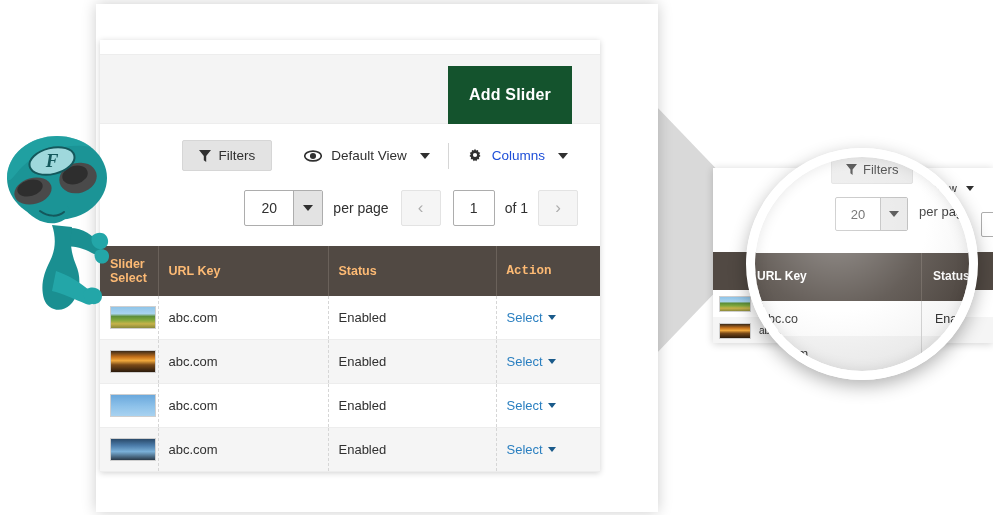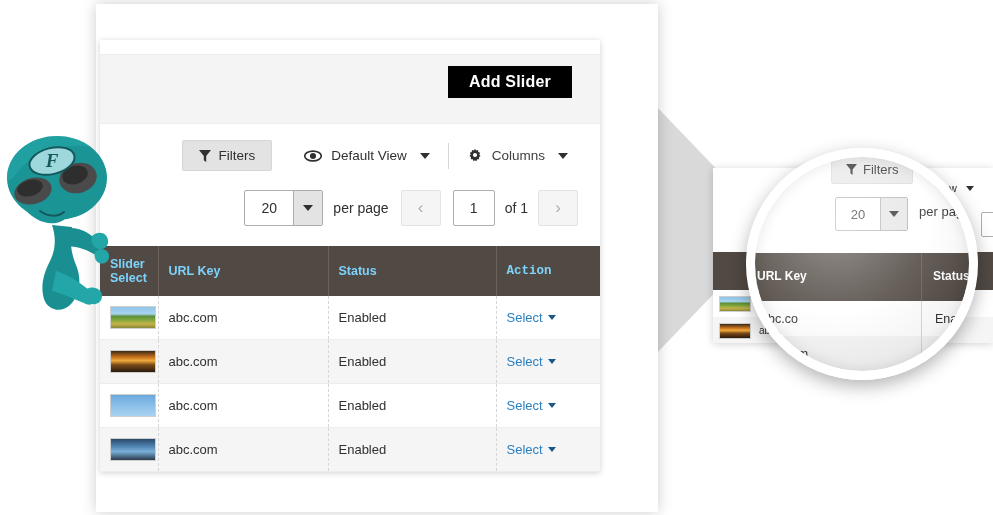--- a/index.html
+++ b/index.html
@@ -10,33 +10,33 @@
   .outer-panel{position:absolute;left:96px;top:4px;width:562px;height:508px;background:#ffffff;
                box-shadow:0 0 14px rgba(0,0,0,.20);}
 
   
   .card{position:absolute;left:100px;top:40px;width:500px;height:432px;background:#ffffff;
         box-shadow:0 1px 6px rgba(0,0,0,.18);overflow:hidden;}
 
   
   .page-head{position:absolute;left:0;top:14px;width:500px;height:68px;background:#f4f4f4;
              border-top:1px solid #ededed;border-bottom:1px solid #ededed;}
-  .add-btn{position:absolute;right:28px;top:11px;background:#000000;color:#ffffff;border:none;
-           font-size:16px;font-weight:bold;padding:7px 21px;letter-spacing:.2px;cursor:pointer;
+  .add-btn{position:absolute;right:28px;top:11px;background:#14532d;color:#ffffff;border:none;
+           font-size:16px;font-weight:bold;padding:20px 21px;letter-spacing:.2px;cursor:pointer;
            font-family:"Liberation Sans",sans-serif;}
 
   
   .toolbar{position:absolute;left:0;top:100px;width:500px;height:46px;}
   .tb-inner{position:absolute;right:22px;top:0;display:flex;align-items:center;gap:0;}
   .filters-btn{display:flex;align-items:center;gap:7px;background:#e3e3e3;border:1px solid #d6d6d6;
                border-radius:2px;padding:7px 16px;color:#303030;font-size:13.5px;cursor:pointer;}
   .view-ctl{display:flex;align-items:center;gap:9px;padding:0 16px;color:#303030;font-size:13.5px;
             cursor:pointer;margin-left:16px;}
   .sep{width:1px;height:26px;background:#d6d6d6;margin:0 2px;}
-  .cols-ctl{display:flex;align-items:center;gap:9px;padding:0 10px 0 16px;color:#404040;font-size:13.5px;cursor:pointer;}
+  .cols-ctl{display:flex;align-items:center;gap:9px;padding:0 10px 0 16px;color:#1d4ed8;font-size:13.5px;cursor:pointer;}
   .caret{width:0;height:0;border-left:5px solid transparent;border-right:5px solid transparent;
          border-top:6px solid #303030;display:inline-block;margin-left:4px;}
 
   
   .pager{position:absolute;left:0;top:150px;width:500px;height:46px;}
   .pg-inner{position:absolute;right:22px;top:0;display:flex;align-items:center;}
   .perpage{display:flex;align-items:stretch;border:1px solid #adadad;border-radius:2px;background:#fff;height:34px;}
   .perpage .val{display:flex;align-items:center;justify-content:center;width:48px;font-size:14px;color:#303030;}
   .perpage .arrow{width:28px;background:#e3e3e3;border-left:1px solid #adadad;display:flex;
                   align-items:center;justify-content:center;cursor:pointer;}
@@ -46,21 +46,21 @@
   .pgbtn{width:38px;height:34px;border:1px solid #e3e3e3;background:#f5f5f5;display:flex;
          align-items:center;justify-content:center;color:#adadad;font-size:17px;cursor:pointer;border-radius:2px;}
   .pgnum{width:40px;height:34px;border:1px solid #adadad;background:#fff;display:flex;align-items:center;
          justify-content:center;font-size:14px;color:#303030;border-radius:2px;}
   .ofx{font-size:14px;color:#303030;margin:0 10px;}
   .gap12{width:12px;}
 
   
   .grid{position:absolute;left:0;top:206px;width:500px;}
   table.g{border-collapse:collapse;width:500px;table-layout:fixed;}
-  table.g thead th{background:#514943;color:#7dd3fc;font-size:12.5px;font-weight:bold;text-align:left;
+  table.g thead th{background:#514943;color:#fdba74;font-size:12.5px;font-weight:bold;text-align:left;
                    padding:11px 10px;border-right:1px solid #6a615a;vertical-align:middle;}
   table.g thead th:last-child{border-right:none;font-family:Liberation Mono, monospace;}
   table.g tbody td{font-size:13px;color:#303030;padding:10px;border-right:1px dashed #d6d6d6;
                    border-bottom:1px solid #ededed;height:18px;vertical-align:middle;}
   table.g tbody td:last-child{border-right:none;}
   table.g tbody tr:nth-child(even){background:#f5f5f5;}
   table.g tbody tr:nth-child(odd){background:#ffffff;}
   .select-link{color:#2a7fc0;font-size:13px;cursor:pointer;}
   .select-link .c{display:inline-block;width:0;height:0;border-left:4px solid transparent;
                   border-right:4px solid transparent;border-top:5px solid #1a5a8a;margin-left:5px;vertical-align:2px;}

